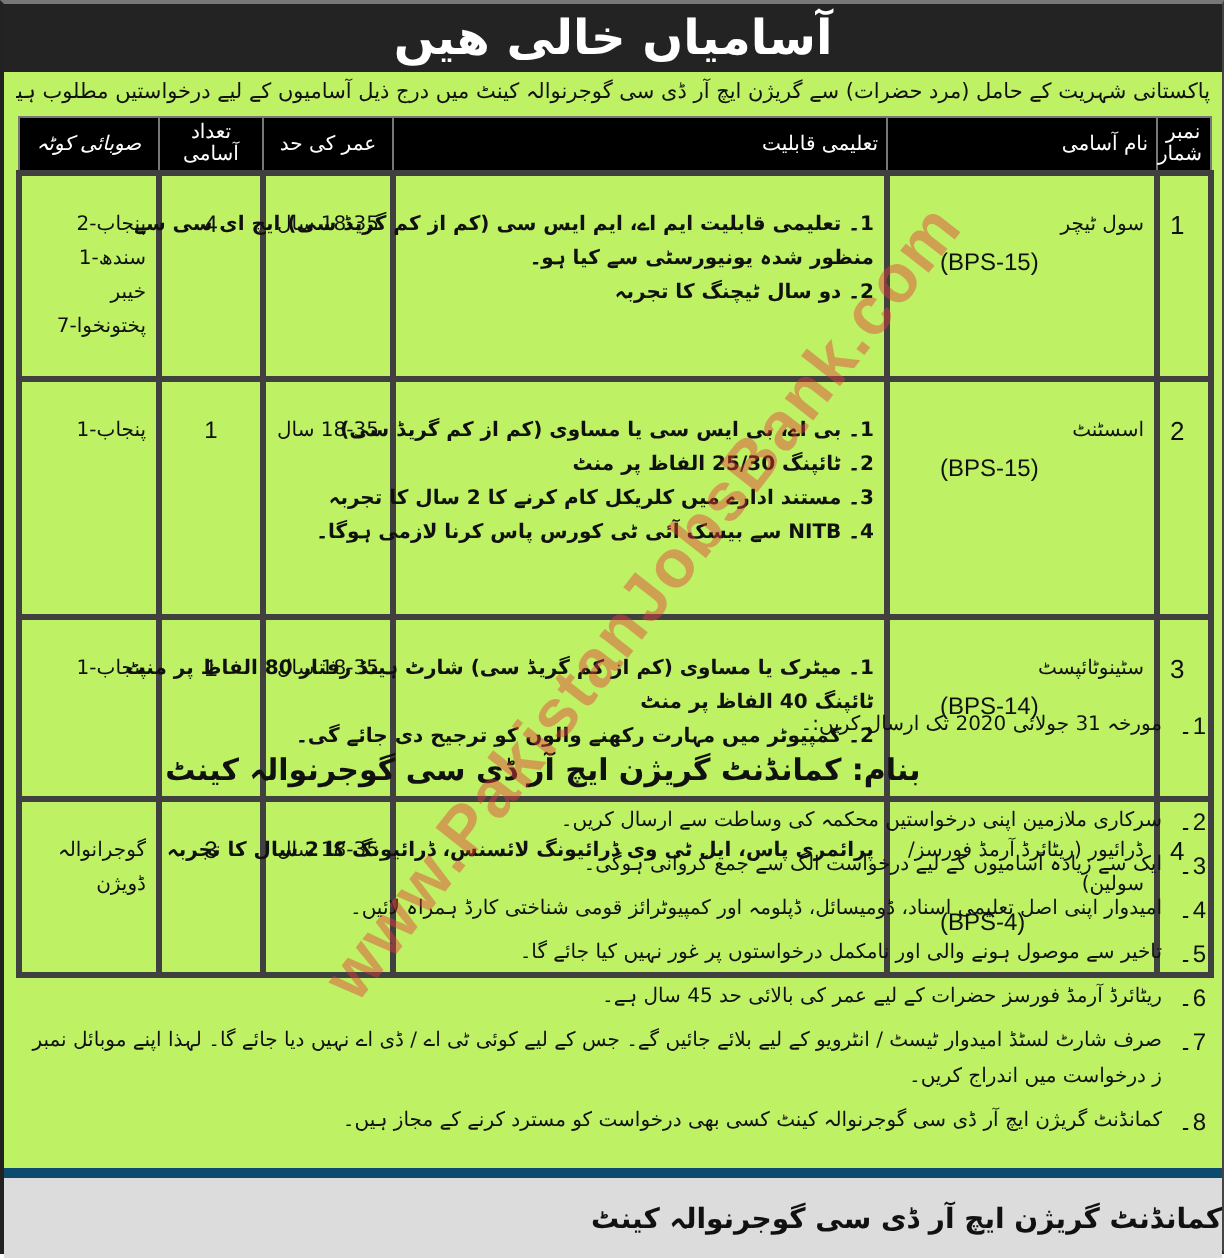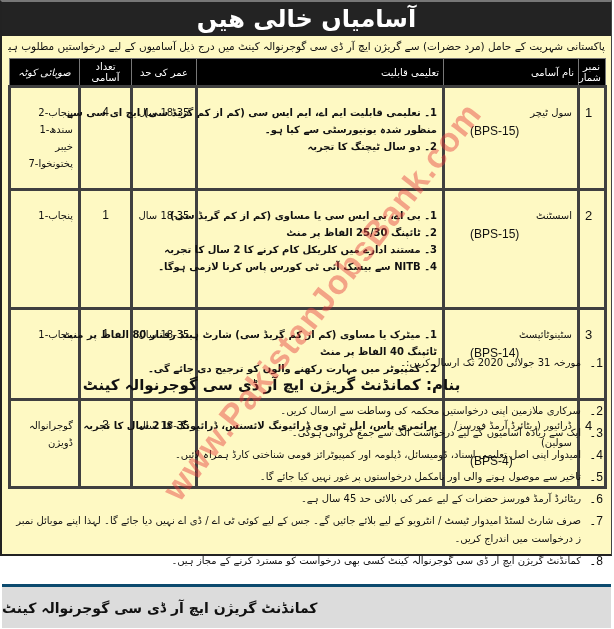--- a/index.html
+++ b/index.html
@@ -1,24 +1,24 @@
 <!DOCTYPE html>
 <html><head>
   <meta charset="utf-8">
   <style>
     html, body { margin: 0; padding: 0; background: #ffffff; }
     body {
       width: 614px; height: 629px; position: relative; overflow: hidden;
       font-family: "DejaVu Sans", sans-serif; color: #111;
     }
     .frame {
-      position: absolute; left: 0; top: 0; width: 612px; height: 556px;
+      position: absolute; left: 0; top: 0; width: 612px; height: 627px;
       border-left: 2px solid #222; border-right: 1px solid #444;
       border-top: 2px solid #777; border-bottom: 2px solid #222;
-      box-sizing: border-box; background: #fef9c3;
+      box-sizing: border-box; background: #bef264;
     }
     .title-band {
       position: absolute; left: 0; top: 0; right: 0; height: 34px;
       background: #232323; color: #fff;
       display: flex; align-items: center; justify-content: center;
       font-size: 24px; font-weight: bold; direction: rtl;
     }
     .intro {
       position: absolute; top: 36px; right: 6px; left: 6px; height: 16px;
       direction: rtl; text-align: right; font-size: 10.5px; line-height: 16px;
@@ -62,22 +62,22 @@
     }
     .inst-item { display: flex; direction: rtl; align-items: flex-start; line-height: 18px; margin-bottom: 4px; }
     .inst-num { width: 22px; flex: none; font-family: "Liberation Sans", sans-serif; font-size: 12px; }
     .inst-text { flex: 1; text-align: right; }
     .inst-text .cont { display: block; }
     .address {
       text-align: center; font-size: 15px; font-weight: bold; margin: 0 0 8px 0; padding-right: 70px;
     }
     .footer-band {
       position: absolute; left: 0; right: 0; top: 582px; height: 41px;
-      background: #dcdcdc; border-top: 3px solid #0c4a6e;
-      display: flex; align-items: center; justify-content: flex-end;
+      background: #dcdcdc; border-top: 5px solid #0c4a6e;
+      display: flex; align-items: center; justify-content: flex-start;
       direction: rtl; font-size: 14px; font-weight: bold;
     }
     .watermark {
       position: absolute; left: 40px; top: 280px; width: 560px;
       transform: rotate(-52deg); transform-origin: center;
       color: rgba(230, 60, 60, 0.45); font-family: "Liberation Sans", sans-serif;
       font-size: 34px; font-weight: bold; letter-spacing: 1px; white-space: nowrap;
       pointer-events: none; text-align: center;
     }
   </style>

